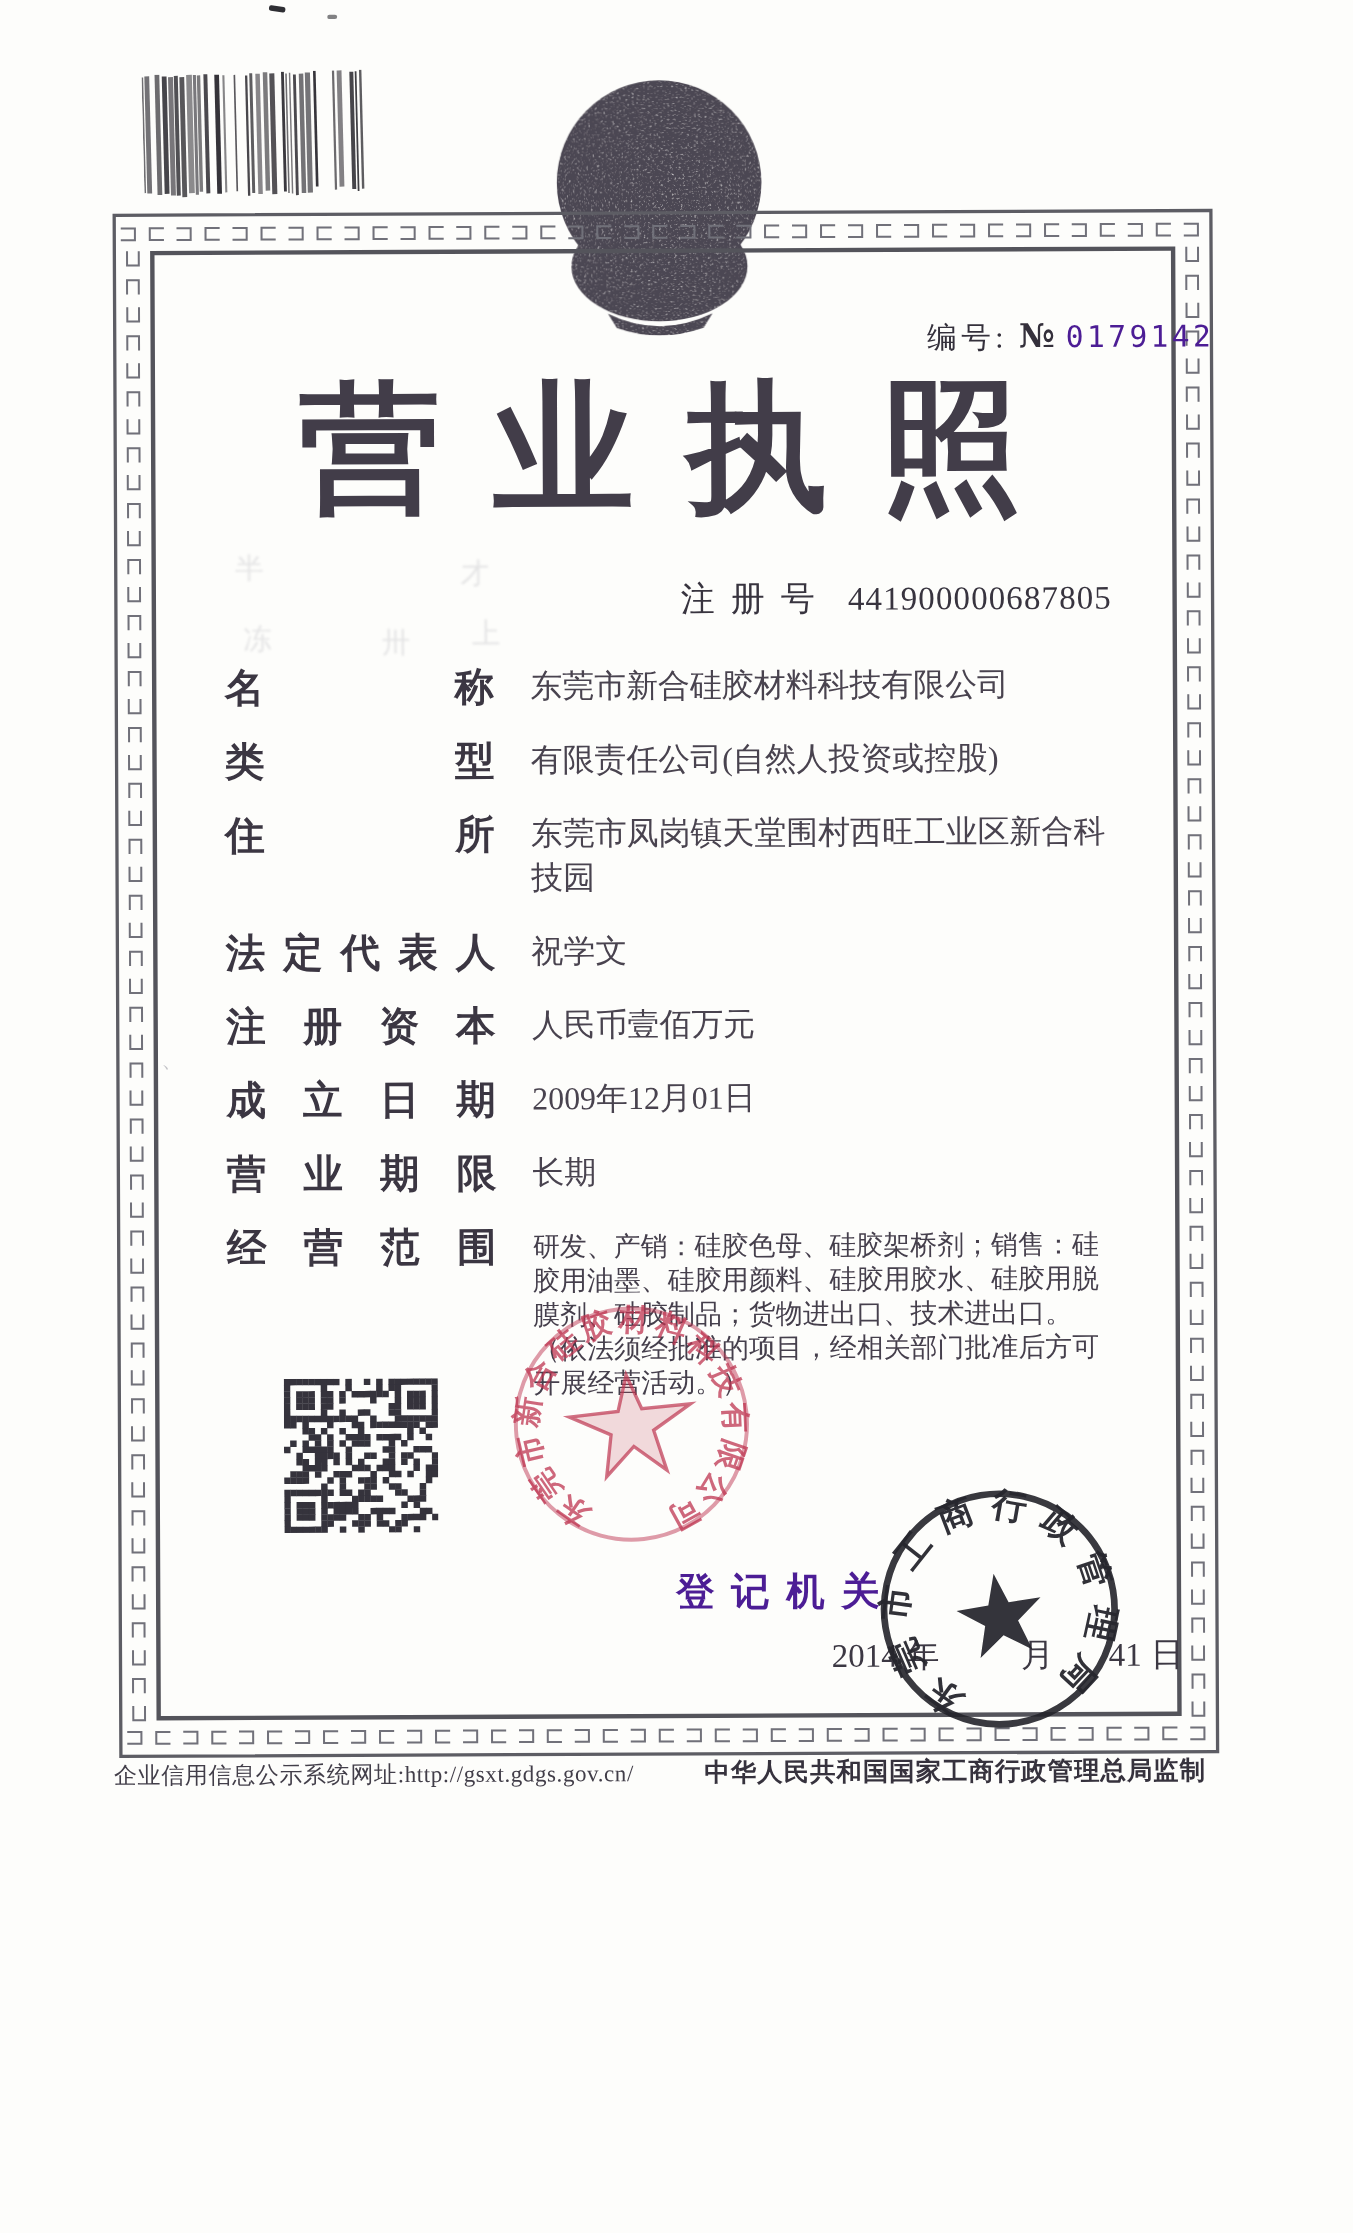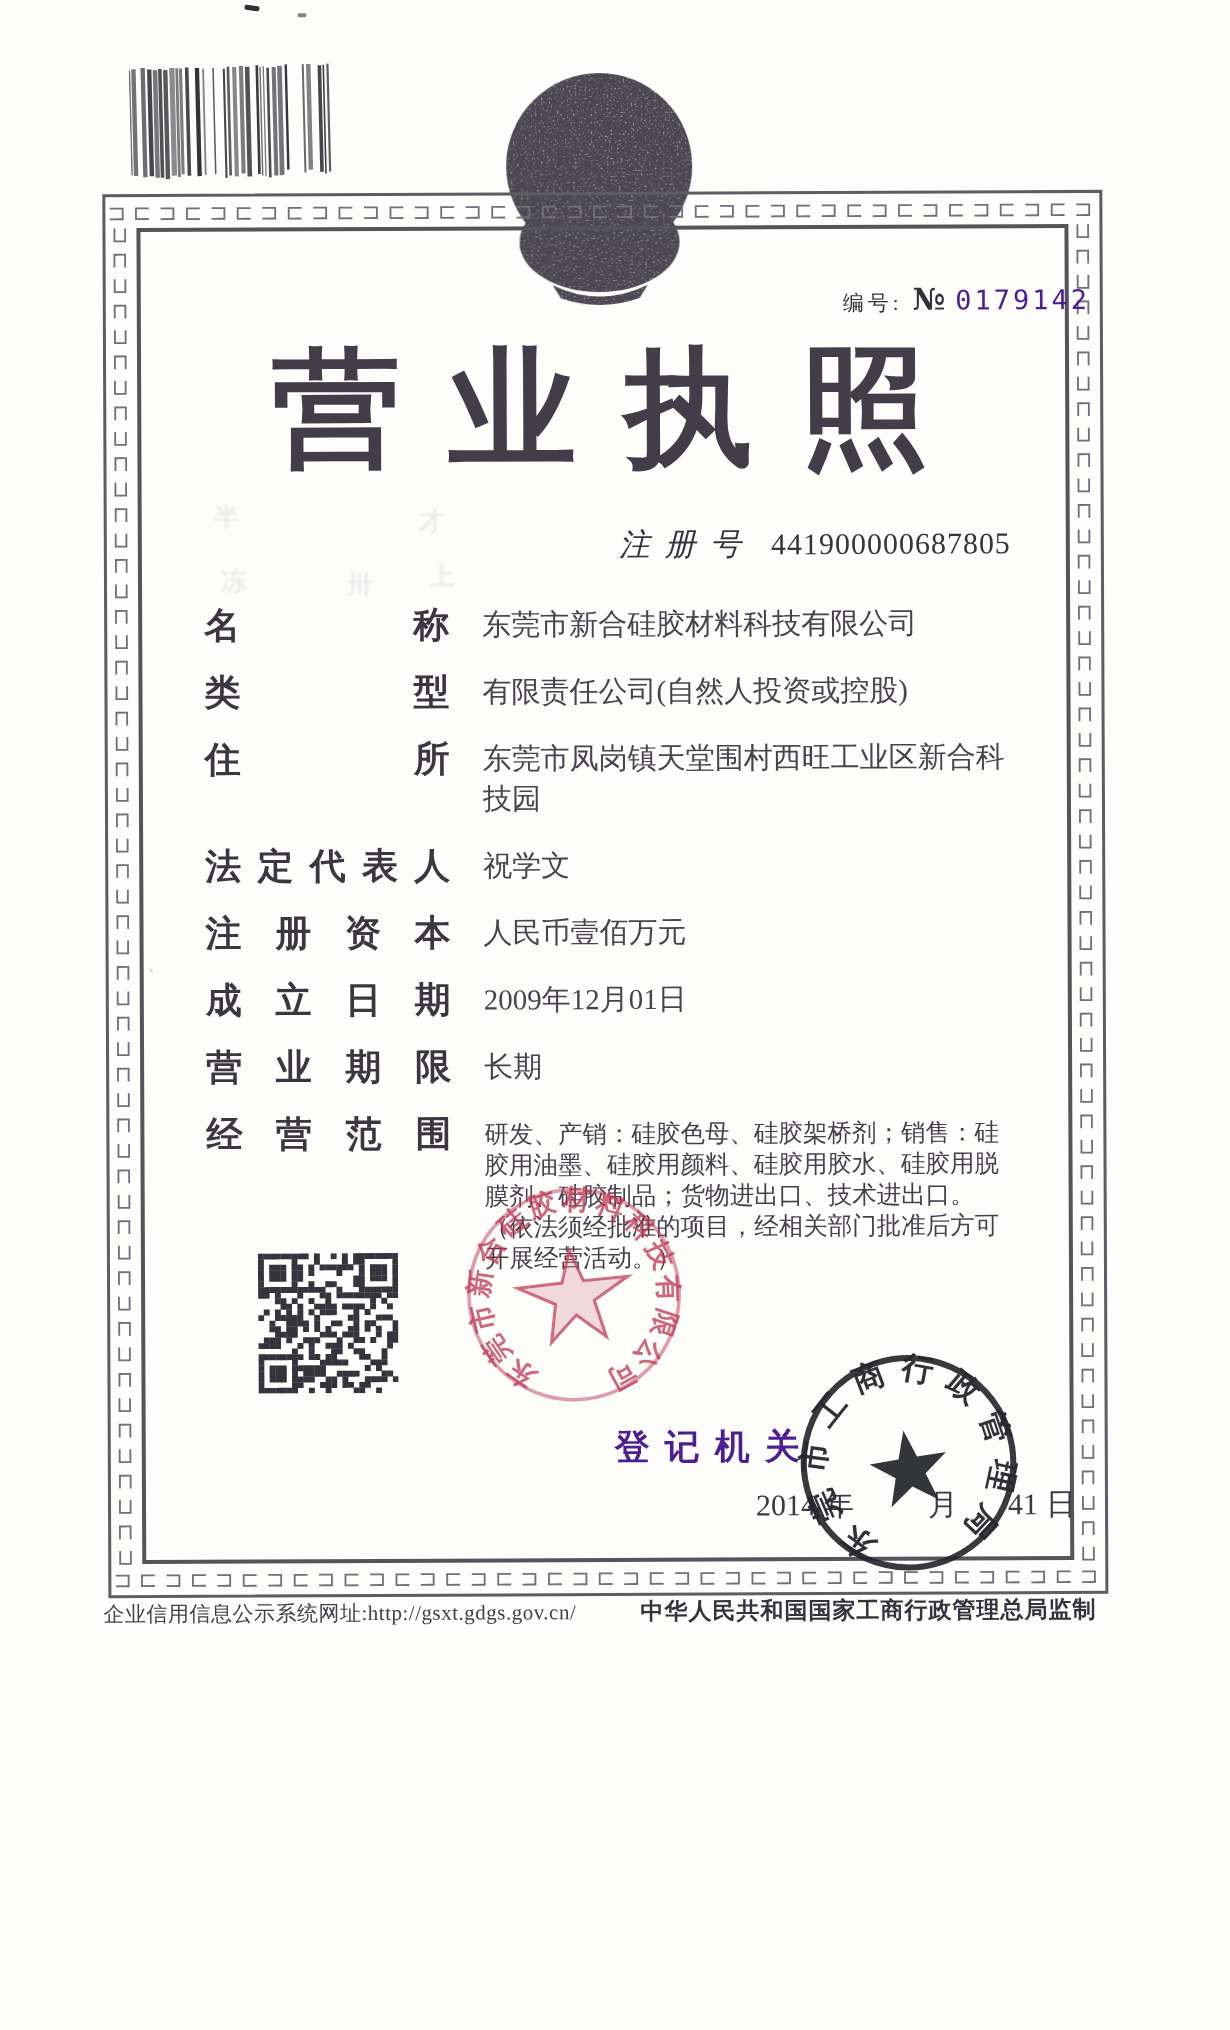--- a/index.html
+++ b/index.html
@@ -20,32 +20,32 @@
   .frame-inner{position:absolute;inset:31px;border:4px solid #54545b;}
   .band{position:absolute;overflow:hidden;color:#71717a;font-family:"DejaVu Sans",sans-serif;
         font-size:22px;letter-spacing:7px;line-height:27px;white-space:nowrap;}
   .band-top{left:2px;right:2px;top:2px;height:27px;}
   .band-bottom{left:2px;right:2px;bottom:2px;height:27px;}
   .band-left,.band-right{top:29px;bottom:29px;width:27px;writing-mode:vertical-rl;text-orientation:sideways;}
   .band-left{left:2px;} .band-right{right:2px;}
 
   
   .serial{position:absolute;left:845px;top:246px;display:flex;align-items:baseline;gap:10px;color:#34303b;}
-  .serial .lbl{font-size:21px;letter-spacing:4px;margin-top:44px;}
+  .serial .lbl{font-size:27px;letter-spacing:4px;margin-top:44px;}
   .serial .numero{font-size:30px;font-weight:bold;font-family:"DejaVu Serif",serif;}
   .serial .num{font-size:27px;font-family:"DejaVu Sans Mono",monospace;letter-spacing:3px;color:#4c1d95;}
 
   .license-title{
     position:absolute;left:105px;top:338px;width:994px;text-align:center;
     font-family:"DejaVu Sans","Liberation Sans",sans-serif;font-weight:800;
     font-size:128px;line-height:140px;letter-spacing:48px;text-indent:48px;color:#423d49;
   }
 
   .regno-row{position:absolute;left:620px;top:524px;display:flex;align-items:baseline;gap:30px;color:#38343f;}
-  .regno-row .lbl{width:122px;font-size:31px;text-align-last:justify;text-align:justify;font-style:italic;}
+  .regno-row .lbl{width:122px;font-size:31px;text-align-last:justify;text-align:justify;}
   .regno-row .num{font-size:30px;letter-spacing:1px;font-family:"Liberation Serif",serif;}
 
   
   .fields{position:absolute;left:205px;top:604px;width:812px;}
   .frow{display:flex;align-items:flex-start;margin-bottom:27px;}
   .frow .flabel{width:245px;flex:none;font-size:36px;line-height:40px;color:#3b3642;
                 text-align:justify;text-align-last:justify;font-weight:600;}
   .frow .fvalue{margin-left:33px;flex:1;font-size:29px;line-height:40px;color:#49434f;}
   .frow.scope .fvalue{font-size:24.5px;line-height:31px;max-width:535px;padding-top:5px;color:#453f4c;}
 

